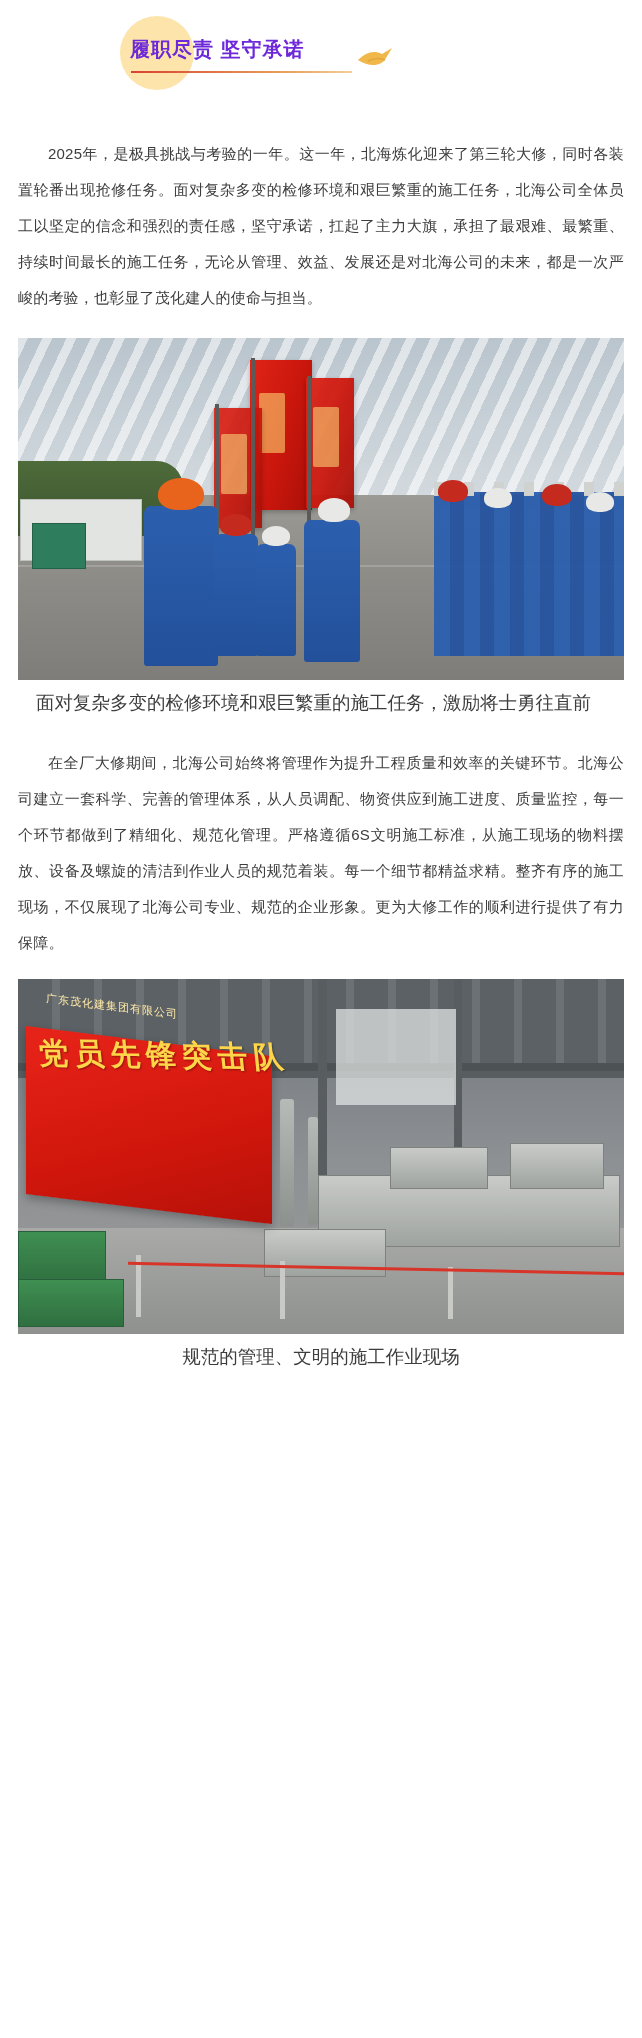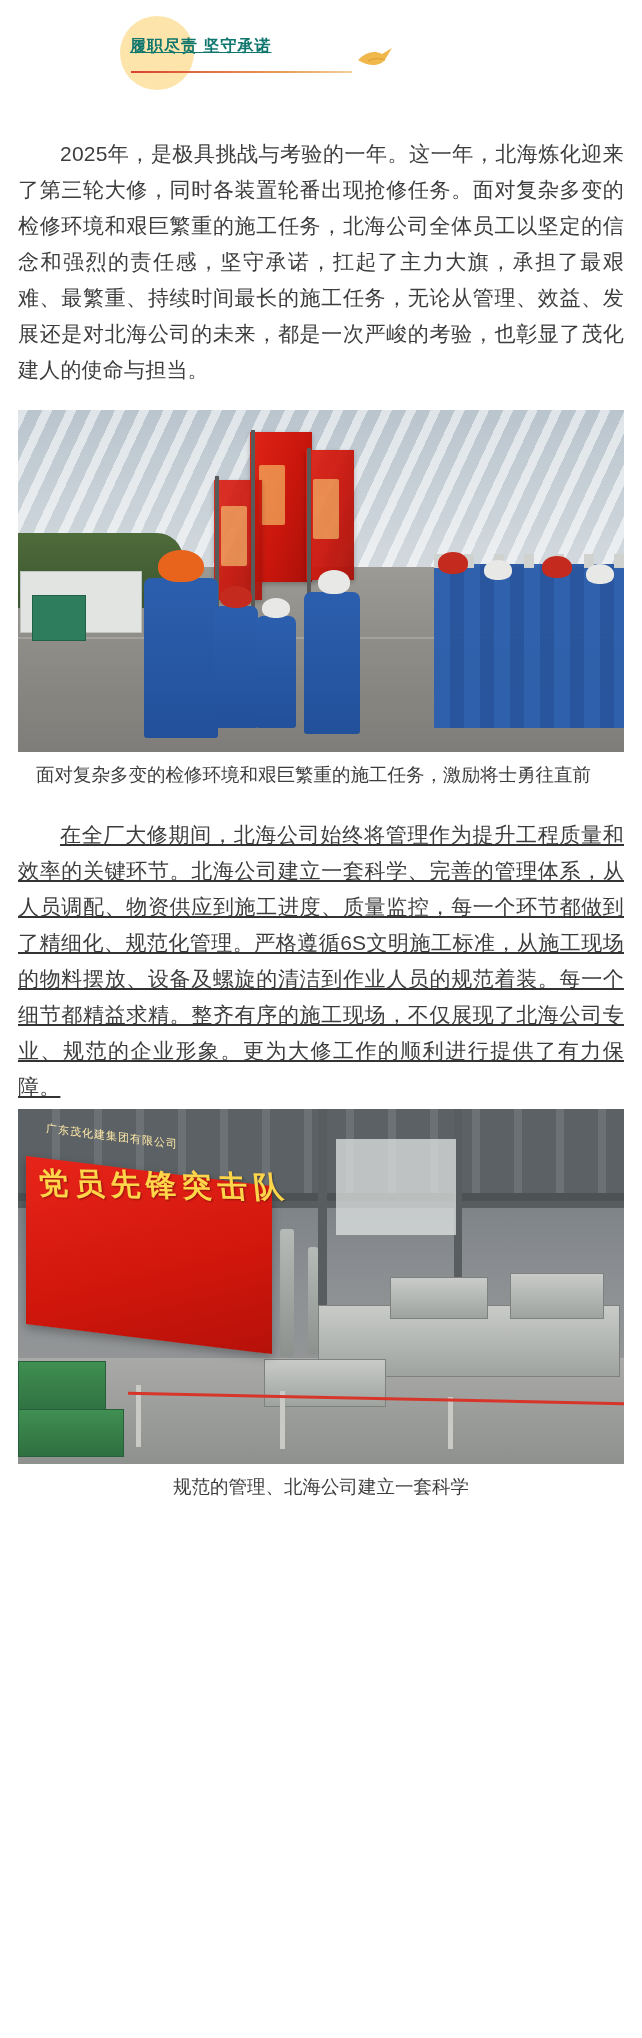--- a/index.html
+++ b/index.html
@@ -36,26 +36,25 @@
     width: 74px;
     height: 74px;
     border-radius: 50%;
     background: #fbdf9b;
     opacity: 0.85;
   }
   .header-title {
     position: absolute;
     left: 130px;
     top: 36px;
-    font-size: 16px;
+    font-size: 20px;
     font-weight: bold;
-    color: #0f766e;
+    color: #6d28d9;
     letter-spacing: 1px;
     white-space: nowrap;
-    text-decoration: underline;
   }
   .header-rule {
     position: absolute;
     left: 131px;
     top: 71px;
     width: 221px;
     height: 2px;
     background: linear-gradient(to right, #d8422f 0%, #e8a05a 70%, #f3cf9a 100%);
   }
   .header-bird {
@@ -70,29 +69,29 @@
   }
   .header-bird svg { display: block; }
 
   
   .content {
     padding: 0 18px;
     box-sizing: border-box;
   }
   p.para {
     margin: 0 0 0 0;
-    font-size: 21px;
+    font-size: 15px;
     line-height: 36px;
     color: #3d3d3d;
     text-align: justify;
     text-indent: 2em;
     letter-spacing: 0.2px;
   }
   .para-block { padding: 18px 0 22px 0; }
-  .para-block-2 { padding: 26px 0 4px 0; text-decoration: underline; }
+  .para-block-2 { padding: 26px 0 18px 0; }
 
   
   figure {
     margin: 0;
     padding: 0;
   }
   .photo {
     width: 606px;
     margin: 0 auto;
     display: block;
@@ -321,17 +320,17 @@
 
         <div class="rope-post" style="left:118px; top:276px; height:62px;"></div>
         <div class="rope-post" style="left:262px; top:282px; height:58px;"></div>
         <div class="rope-post" style="left:430px; top:288px; height:52px;"></div>
         <div class="rope" style="left:110px; top:288px; width:500px; transform:rotate(1.2deg);"></div>
 
         <div class="banner"></div>
         <div class="banner-sub">广东茂化建集团有限公司</div>
         <div class="banner-txt">党员先锋突击队</div>
       </div>
-      <figcaption>规范的管理、北海公司建立一套科学</figcaption>
+      <figcaption>规范的管理、文明的施工作业现场</figcaption>
     </figure>
 
   </div>
 </div>
 
 </body></html>

